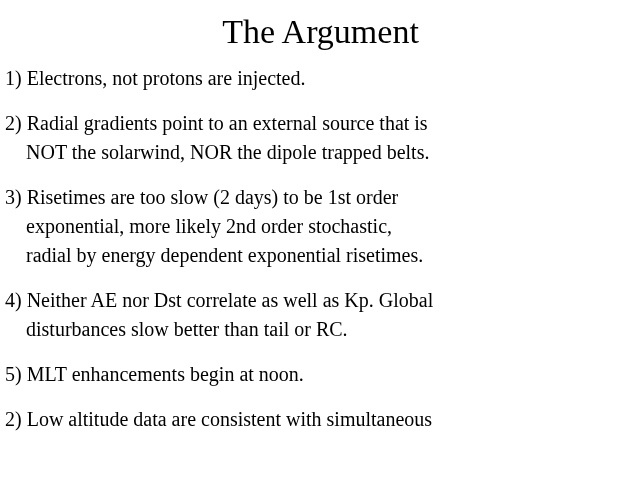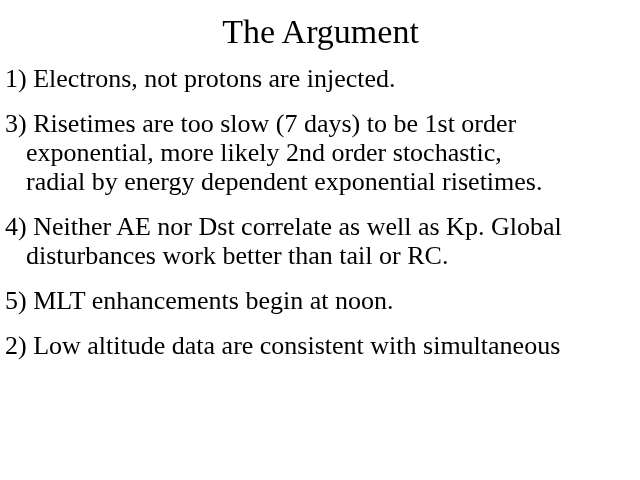--- a/index.html
+++ b/index.html
@@ -20,21 +20,21 @@
   }
   .title {
     text-align: center;
     font-size: 34px;
     font-weight: 400;
     line-height: 44px;
     margin: 0 0 10px 0;
     letter-spacing: 0px;
   }
   .arg-list {
-    font-size: 26px;
+    font-size: 20px;
     line-height: 29px;
   }
   .item {
     margin: 0 0 16px 0;
   }
   .item .line {
     white-space: nowrap;
   }
   .item .cont {
     padding-left: 21px;
@@ -45,30 +45,34 @@
 
 <div class="slide">
   <div class="title">The Argument</div>
 
   <div class="arg-list">
 
     <div class="item">
       <div class="line">1) Electrons, not protons are injected.</div>
     </div>
 
+    <div class="item">
+      <div class="line">2) Radial gradients point to an external source that is</div>
+      <div class="line cont">NOT the solarwind, NOR the dipole trapped belts.</div>
+    </div>
 
     <div class="item">
-      <div class="line">3) Risetimes are too slow (7 days) to be 1st order</div>
+      <div class="line">3) Risetimes are too slow (2 days) to be 1st order</div>
       <div class="line cont">exponential, more likely 2nd order stochastic,</div>
       <div class="line cont">radial by energy dependent exponential risetimes.</div>
     </div>
 
     <div class="item">
       <div class="line">4) Neither AE nor Dst correlate as well as Kp. Global</div>
-      <div class="line cont">disturbances work better than tail or RC.</div>
+      <div class="line cont">disturbances slow better than tail or RC.</div>
     </div>
 
     <div class="item">
       <div class="line">5) MLT enhancements begin at noon.</div>
     </div>
 
     <div class="item">
       <div class="line">2) Low altitude data are consistent with simultaneous</div>
     </div>
 

